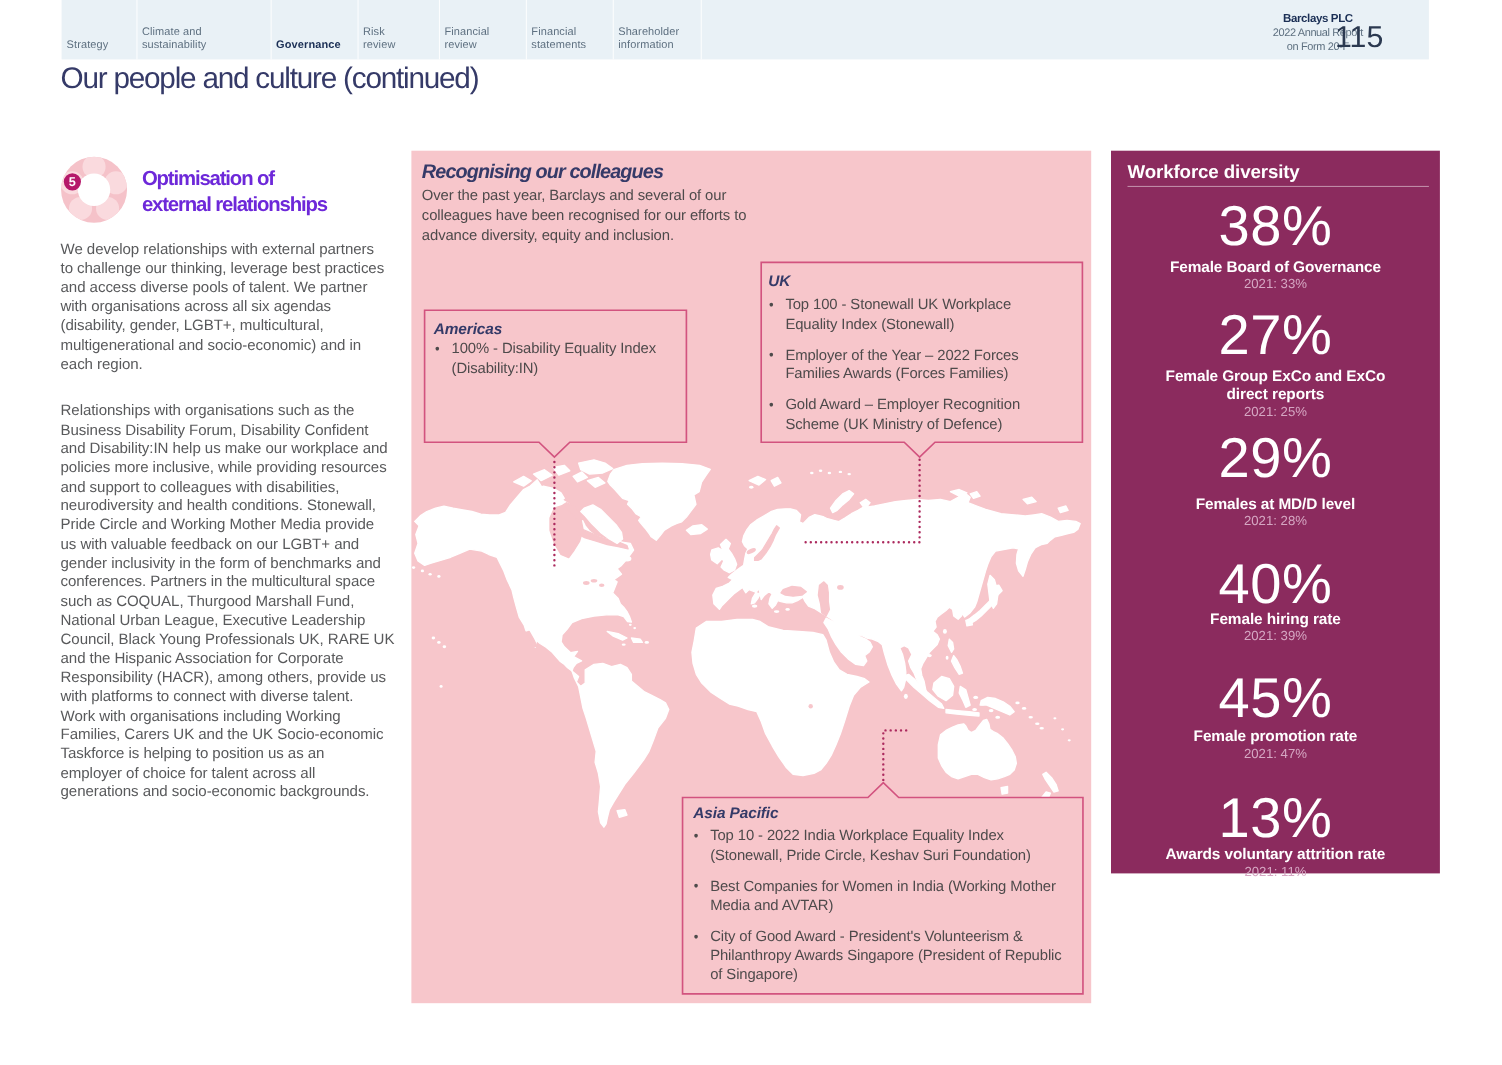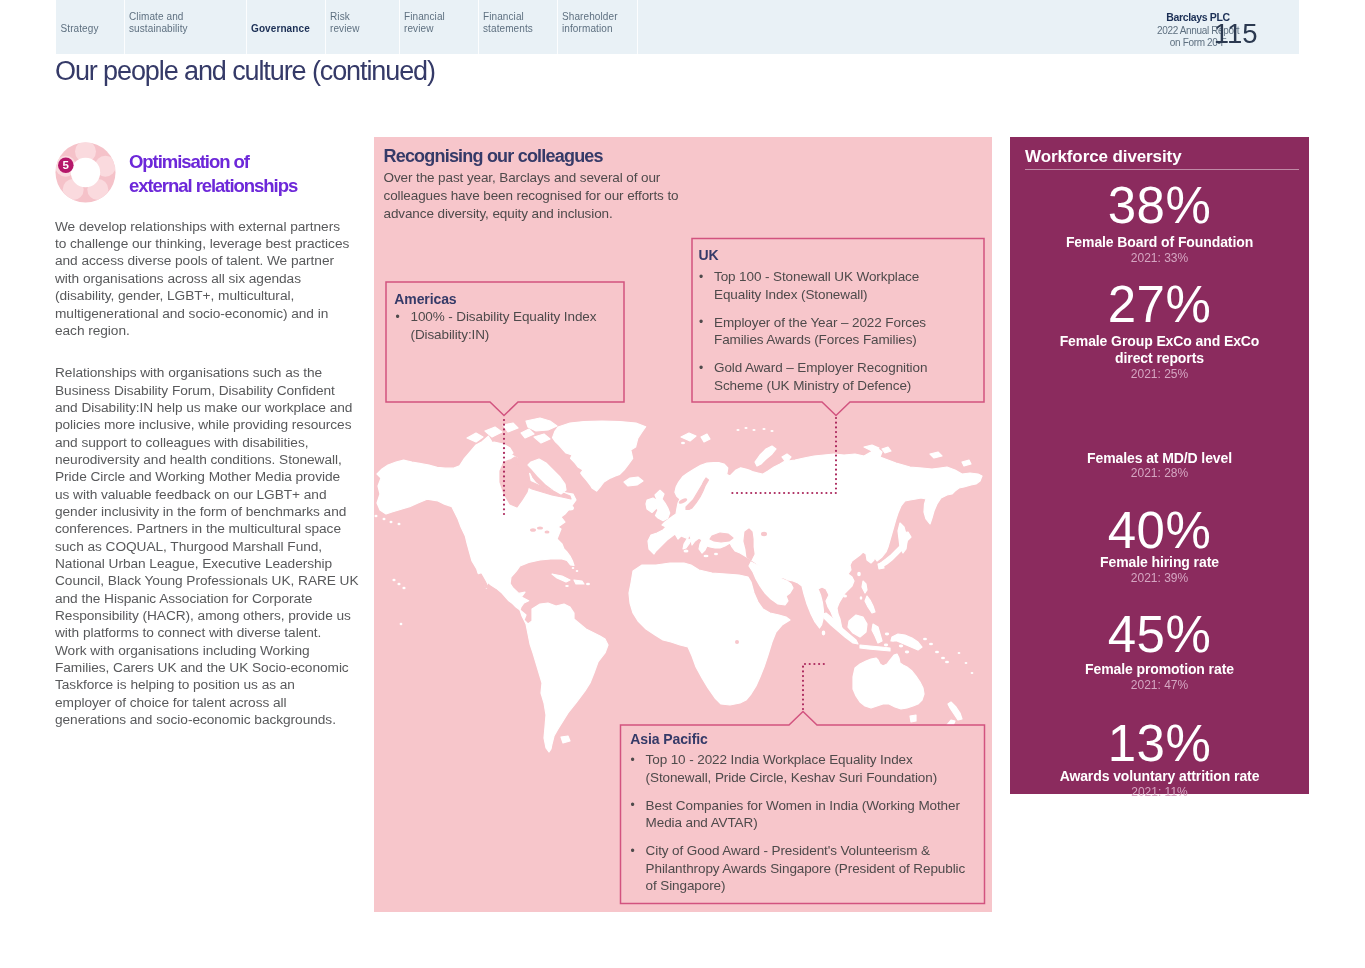--- a/index.html
+++ b/index.html
@@ -1,33 +1,33 @@
 <!DOCTYPE html>
 <html><head><meta charset="utf-8">
 <style>
 * { margin:0; padding:0; box-sizing:border-box; }
 html,body { width:1365px; height:968px; background:#fff; font-family:"Liberation Sans", sans-serif; position:relative; overflow:hidden; }
 .abs { position:absolute; }
 
 .nav { position:absolute; left:55.5px; top:0; width:1243px; height:54px; background:#E9F1F6; }
-.tab { position:absolute; bottom:0; font-size:10px; line-height:11.5px; color:#5E7080; padding:0 0 20px 5px; letter-spacing:0.1px;margin-top:17px; }
+.tab { position:absolute; bottom:0; font-size:10px; line-height:11.5px; color:#5E7080; padding:0 0 7px 5px; letter-spacing:0.1px;margin-top:17px; }
 .tdiv { position:absolute; top:0; width:1px; height:54px; background:rgba(255,255,255,0.85); }
 .govtab { color:#1B2F55; font-weight:bold; }
 .brand { position:absolute; left:1101.5px; top:11px; font-size:10px; line-height:12.6px; color:#5E7080; letter-spacing:-0.35px;text-align:center; }
 .brand b { color:#1B2F55; font-size:10.5px; }
 .pageno { position:absolute; left:1159px; top:17.6px; width:98.5px; text-align:right; font-size:27.5px; color:#2B3950; letter-spacing:0px; }
 h1 { position:absolute; left:55px; top:56.3px; font-size:27px; font-weight:normal; color:#353A68; letter-spacing:-1.1px; }
 
 .icontitle { position:absolute; left:129px; top:149.5px; font-size:18.5px; font-weight:bold; color:#6d28d9; line-height:24.5px; letter-spacing:-1.05px; }
 .body { position:absolute; left:55px; top:217.8px; width:320px; font-size:13.7px; line-height:17.35px; color:#58595B; letter-spacing:-0.05px; }
 .body p+p { margin-top:25px; }
 
 .panel { position:absolute; left:374px; top:137px; width:618px; height:775px; background:#F7C6CB; }
 .panel h2 { position:absolute; left:9.5px; top:8.5px; font-size:18px; color:#353A68; letter-spacing:-0.8px; }
-.panel h2, .ch { font-weight:bold; }
+.panel h2, .ch { font-weight:bold;font-style:italic; }
 .pintro { position:absolute; left:9.5px; top:32.3px; font-size:13.5px; line-height:17.7px; color:#4E4A4B; letter-spacing:-0.1px; }
 .ch { position:absolute; font-size:14px; color:#353A68; letter-spacing:-0.1px; }
 .cb { position:absolute; font-size:13.5px; line-height:17.5px; color:#4E4A4B; letter-spacing:-0.1px; }
 .cb .it { position:relative; display:block; }
 .cb .it+.it { margin-top:10.5px; }
 .cb .dot { position:absolute; left:-15px; top:0.5px; font-size:12px; }
 
 .wpanel { position:absolute; left:1010px; top:137px; width:299px; height:657px; background:#8B2B5E; color:#fff; }
 .wpanel h2 { position:absolute; left:15px; top:10.2px; font-size:17px; color:#fff; letter-spacing:-0.1px; }
 .wline { position:absolute; left:15px; top:31.5px; width:274px; height:1px; background:rgba(255,255,255,0.45); }
@@ -209,25 +209,26 @@
   <span class="it"><span class="dot">•</span>Top 10 - 2022 India Workplace Equality Index<br>(Stonewall, Pride Circle, Keshav Suri Foundation)</span>
   <span class="it"><span class="dot">•</span>Best Companies for Women in India (Working Mother<br>Media and AVTAR)</span>
   <span class="it"><span class="dot">•</span>City of Good Award - President's Volunteerism &amp;<br>Philanthropy Awards Singapore (President of Republic<br>of Singapore)</span>
 </div>
 </div>
 
 <div class="wpanel">
 <h2>Workforce diversity</h2>
 <div class="wline"></div>
 <div class="snum" style="top:42.7px">38%</div>
-<div class="slab" style="top:96.7px">Female Board of Foundation</div>
+<div class="slab" style="top:96.7px">Female Board of Governance</div>
 <div class="ssub" style="top:113.7px">2021: 33%</div>
 <div class="snum" style="top:142.0px">27%</div>
 <div class="slab" style="top:196.2px">Female Group ExCo and ExCo<br>direct reports</div>
 <div class="ssub" style="top:229.6px">2021: 25%</div>
+<div class="snum" style="top:254.0px">29%</div>
 <div class="slab" style="top:312.9px">Females at MD/D level</div>
 <div class="ssub" style="top:328.6px">2021: 28%</div>
 <div class="snum" style="top:367.5px">40%</div>
 <div class="slab" style="top:417.0px">Female hiring rate</div>
 <div class="ssub" style="top:434.2px">2021: 39%</div>
 <div class="snum" style="top:471.5px">45%</div>
 <div class="slab" style="top:524.0px">Female promotion rate</div>
 <div class="ssub" style="top:541.1px">2021: 47%</div>
 <div class="snum" style="top:581.0px">13%</div>
 <div class="slab" style="top:630.9px">Awards voluntary attrition rate</div>

